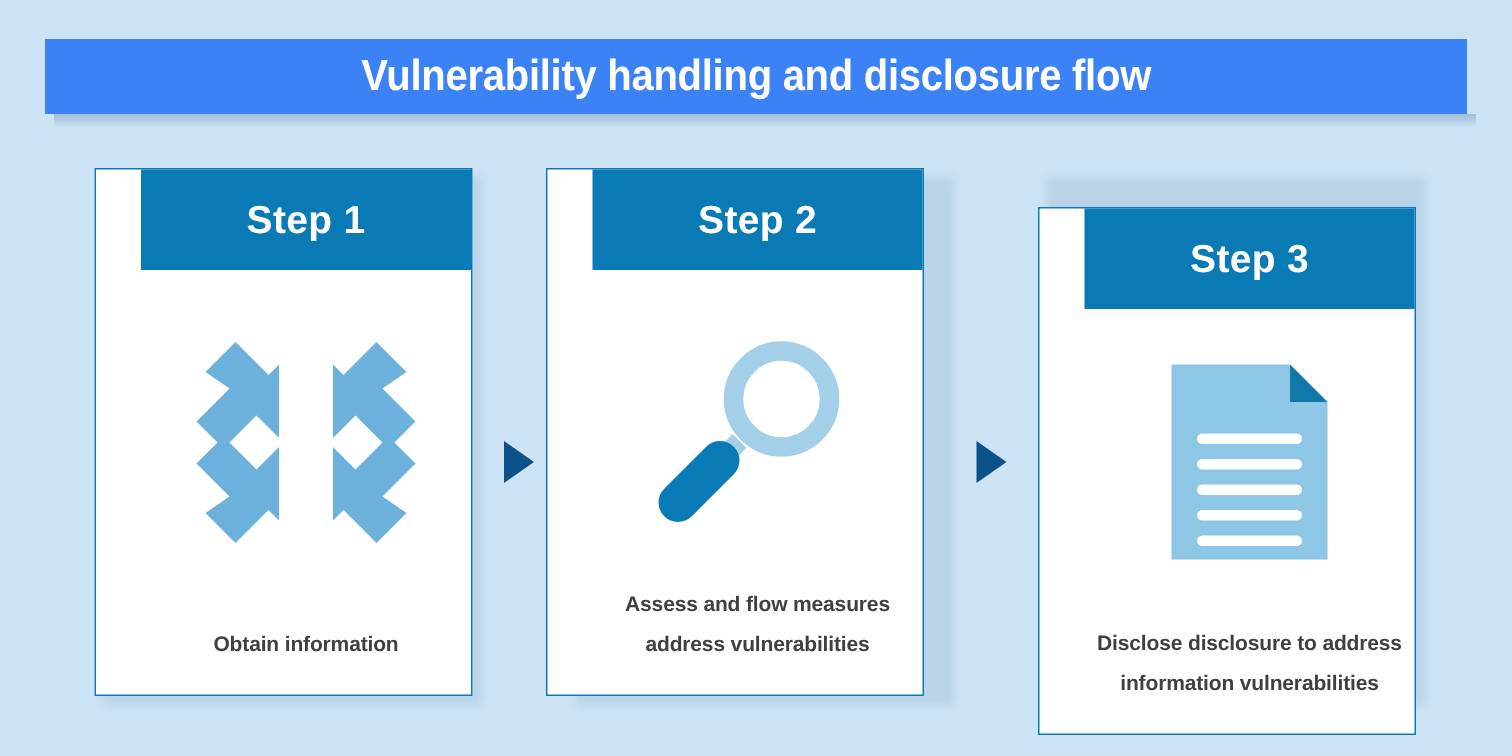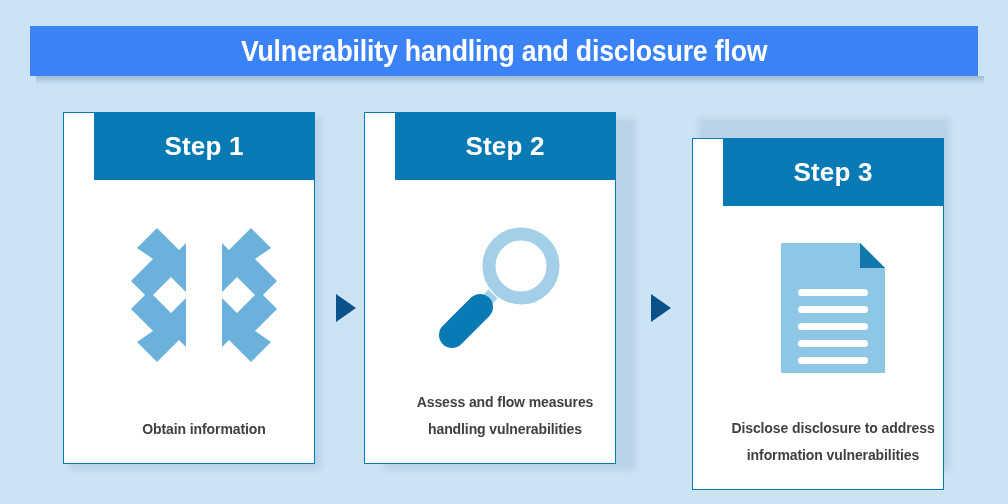--- a/index.html
+++ b/index.html
@@ -184,21 +184,21 @@
 
           <line x1="63" y1="87" x2="46" y2="104" stroke="#a3cfe8" stroke-width="13"></line>
 
           <line x1="50" y1="100" x2="22" y2="128" stroke="#0a7ab5" stroke-width="26" stroke-linecap="round"></line>
 
           <circle cx="91" cy="59" r="32" fill="none" stroke="#a3cfe8" stroke-width="13"></circle>
         </svg>
       </div>
       <div class="caption">
         <span class="caption-line">Assess and flow measures</span>
-        <span class="caption-line">handling vulnerabilities</span>
+        <span class="caption-line">address vulnerabilities</span>
       </div>
     </div>
   </div>
 
   <div class="card card-3">
     <div class="card-header">
       <span class="card-header-label">Step 3</span>
     </div>
     <div class="card-body">
       <div class="icon-area">

